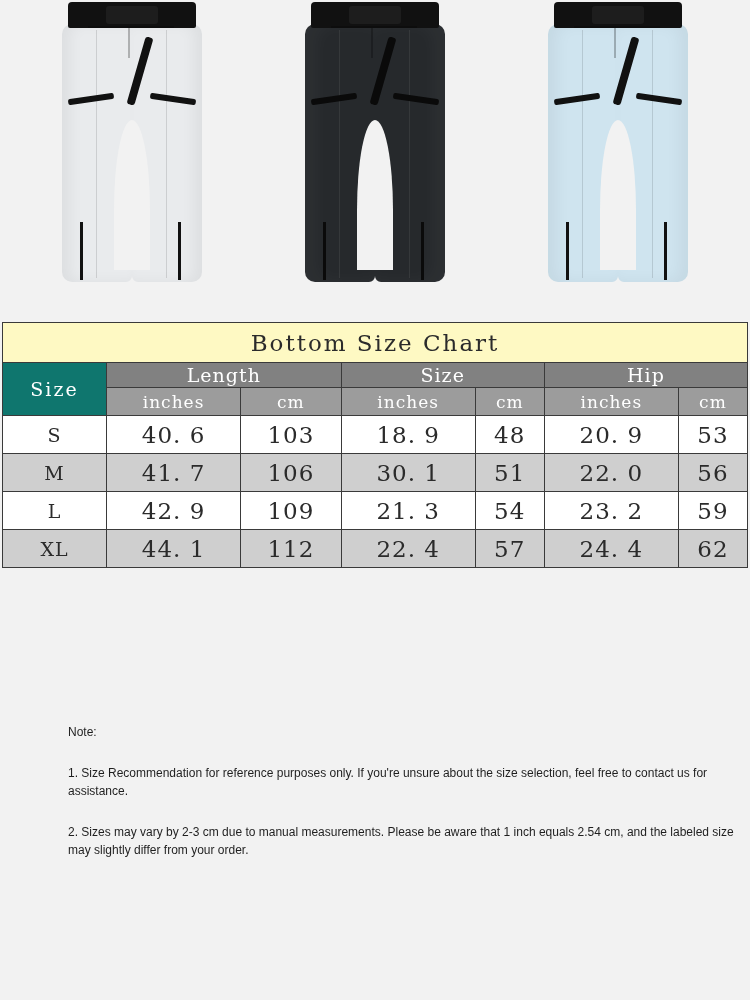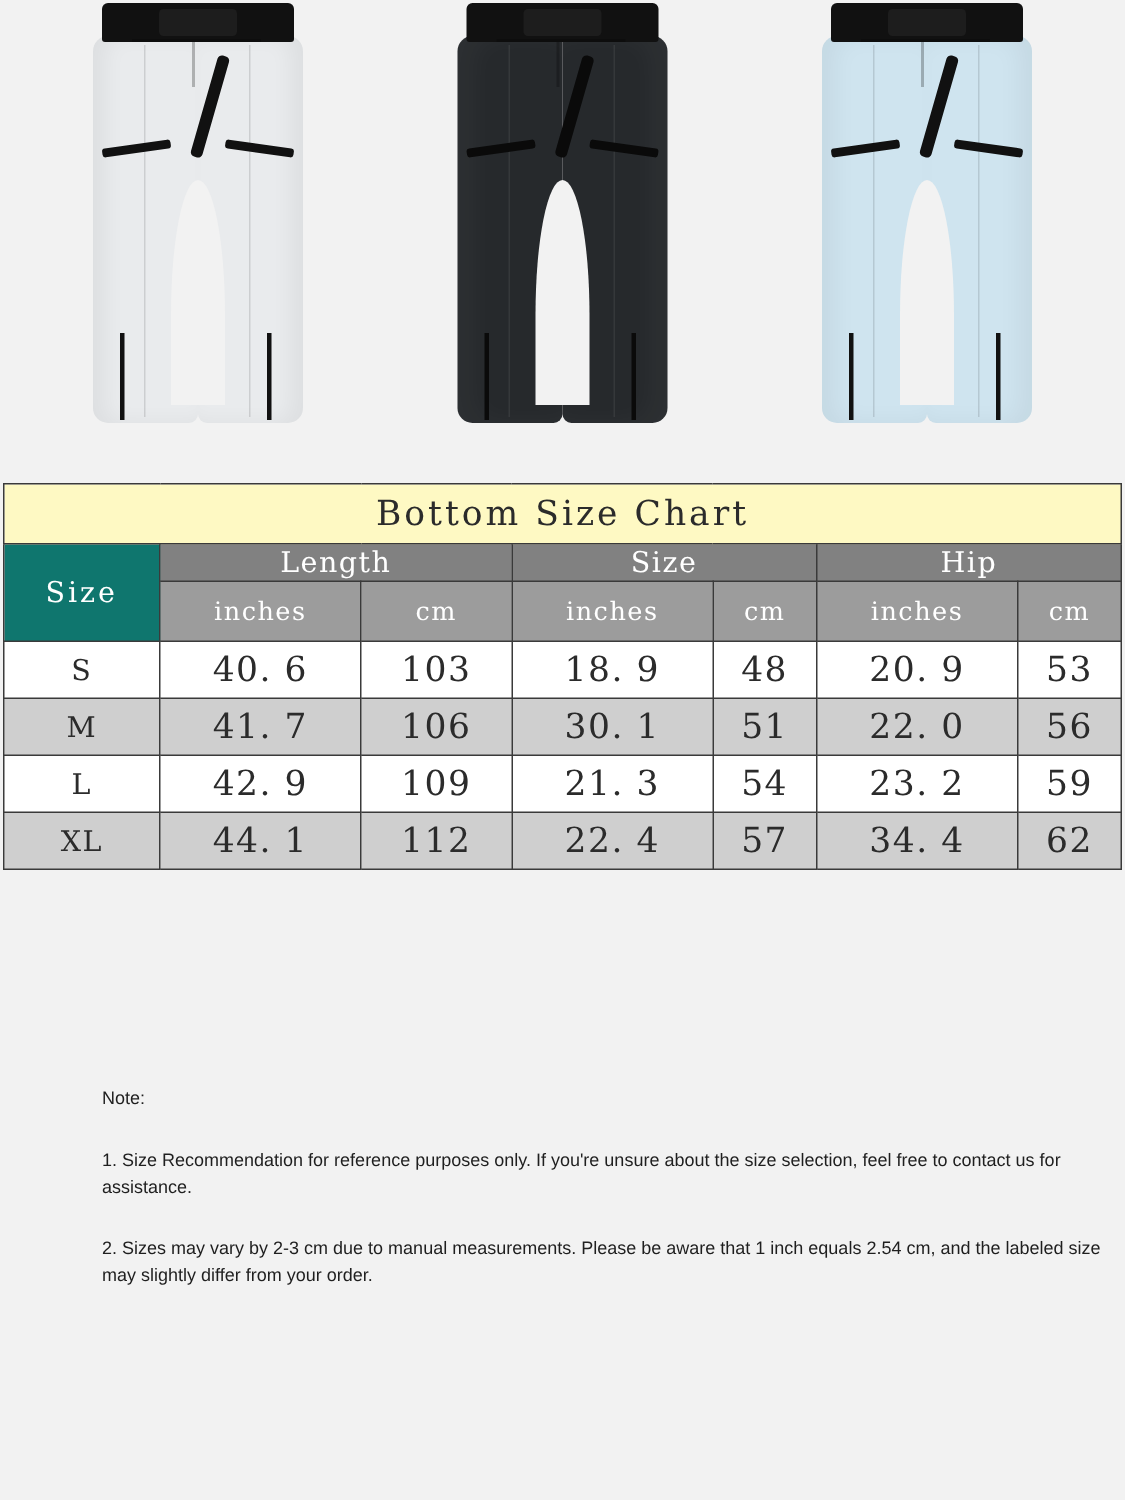--- a/index.html
+++ b/index.html
@@ -151,21 +151,21 @@
     background: #818181;
     color: #fff !important;
     font-size: 19px;
     height: 20px;
     letter-spacing: 1px;
   }
   .hdr-sub {
     background: #9c9c9c;
     color: #fff !important;
     font-size: 17px;
-    height: 40px;
+    height: 28px;
     letter-spacing: 1px;
   }
   .size-cell {
     background: #0f766e;
     color: #fff !important;
     font-size: 19px;
     letter-spacing: 2px;
     width: 104px;
   }
   td.v {
@@ -299,21 +299,21 @@
       <td class="v">54</td>
       <td class="v">23. 2</td>
       <td class="v">59</td>
     </tr>
     <tr class="even">
       <td class="v sz">XL</td>
       <td class="v">44. 1</td>
       <td class="v">112</td>
       <td class="v">22. 4</td>
       <td class="v">57</td>
-      <td class="v">34. 4</td>
+      <td class="v">24. 4</td>
       <td class="v">62</td>
     </tr>
   </tbody>
     </table>
 </div>
 
 <div class="notes">
   <div class="note-head">Note:</div>
   <p>1. Size Recommendation for reference purposes only. If you're unsure about the size selection, feel free to contact us for assistance.</p>
   <p>2. Sizes may vary by 2-3 cm due to manual measurements. Please be aware that 1 inch equals 2.54 cm, and the labeled size may slightly differ from your order.</p>

